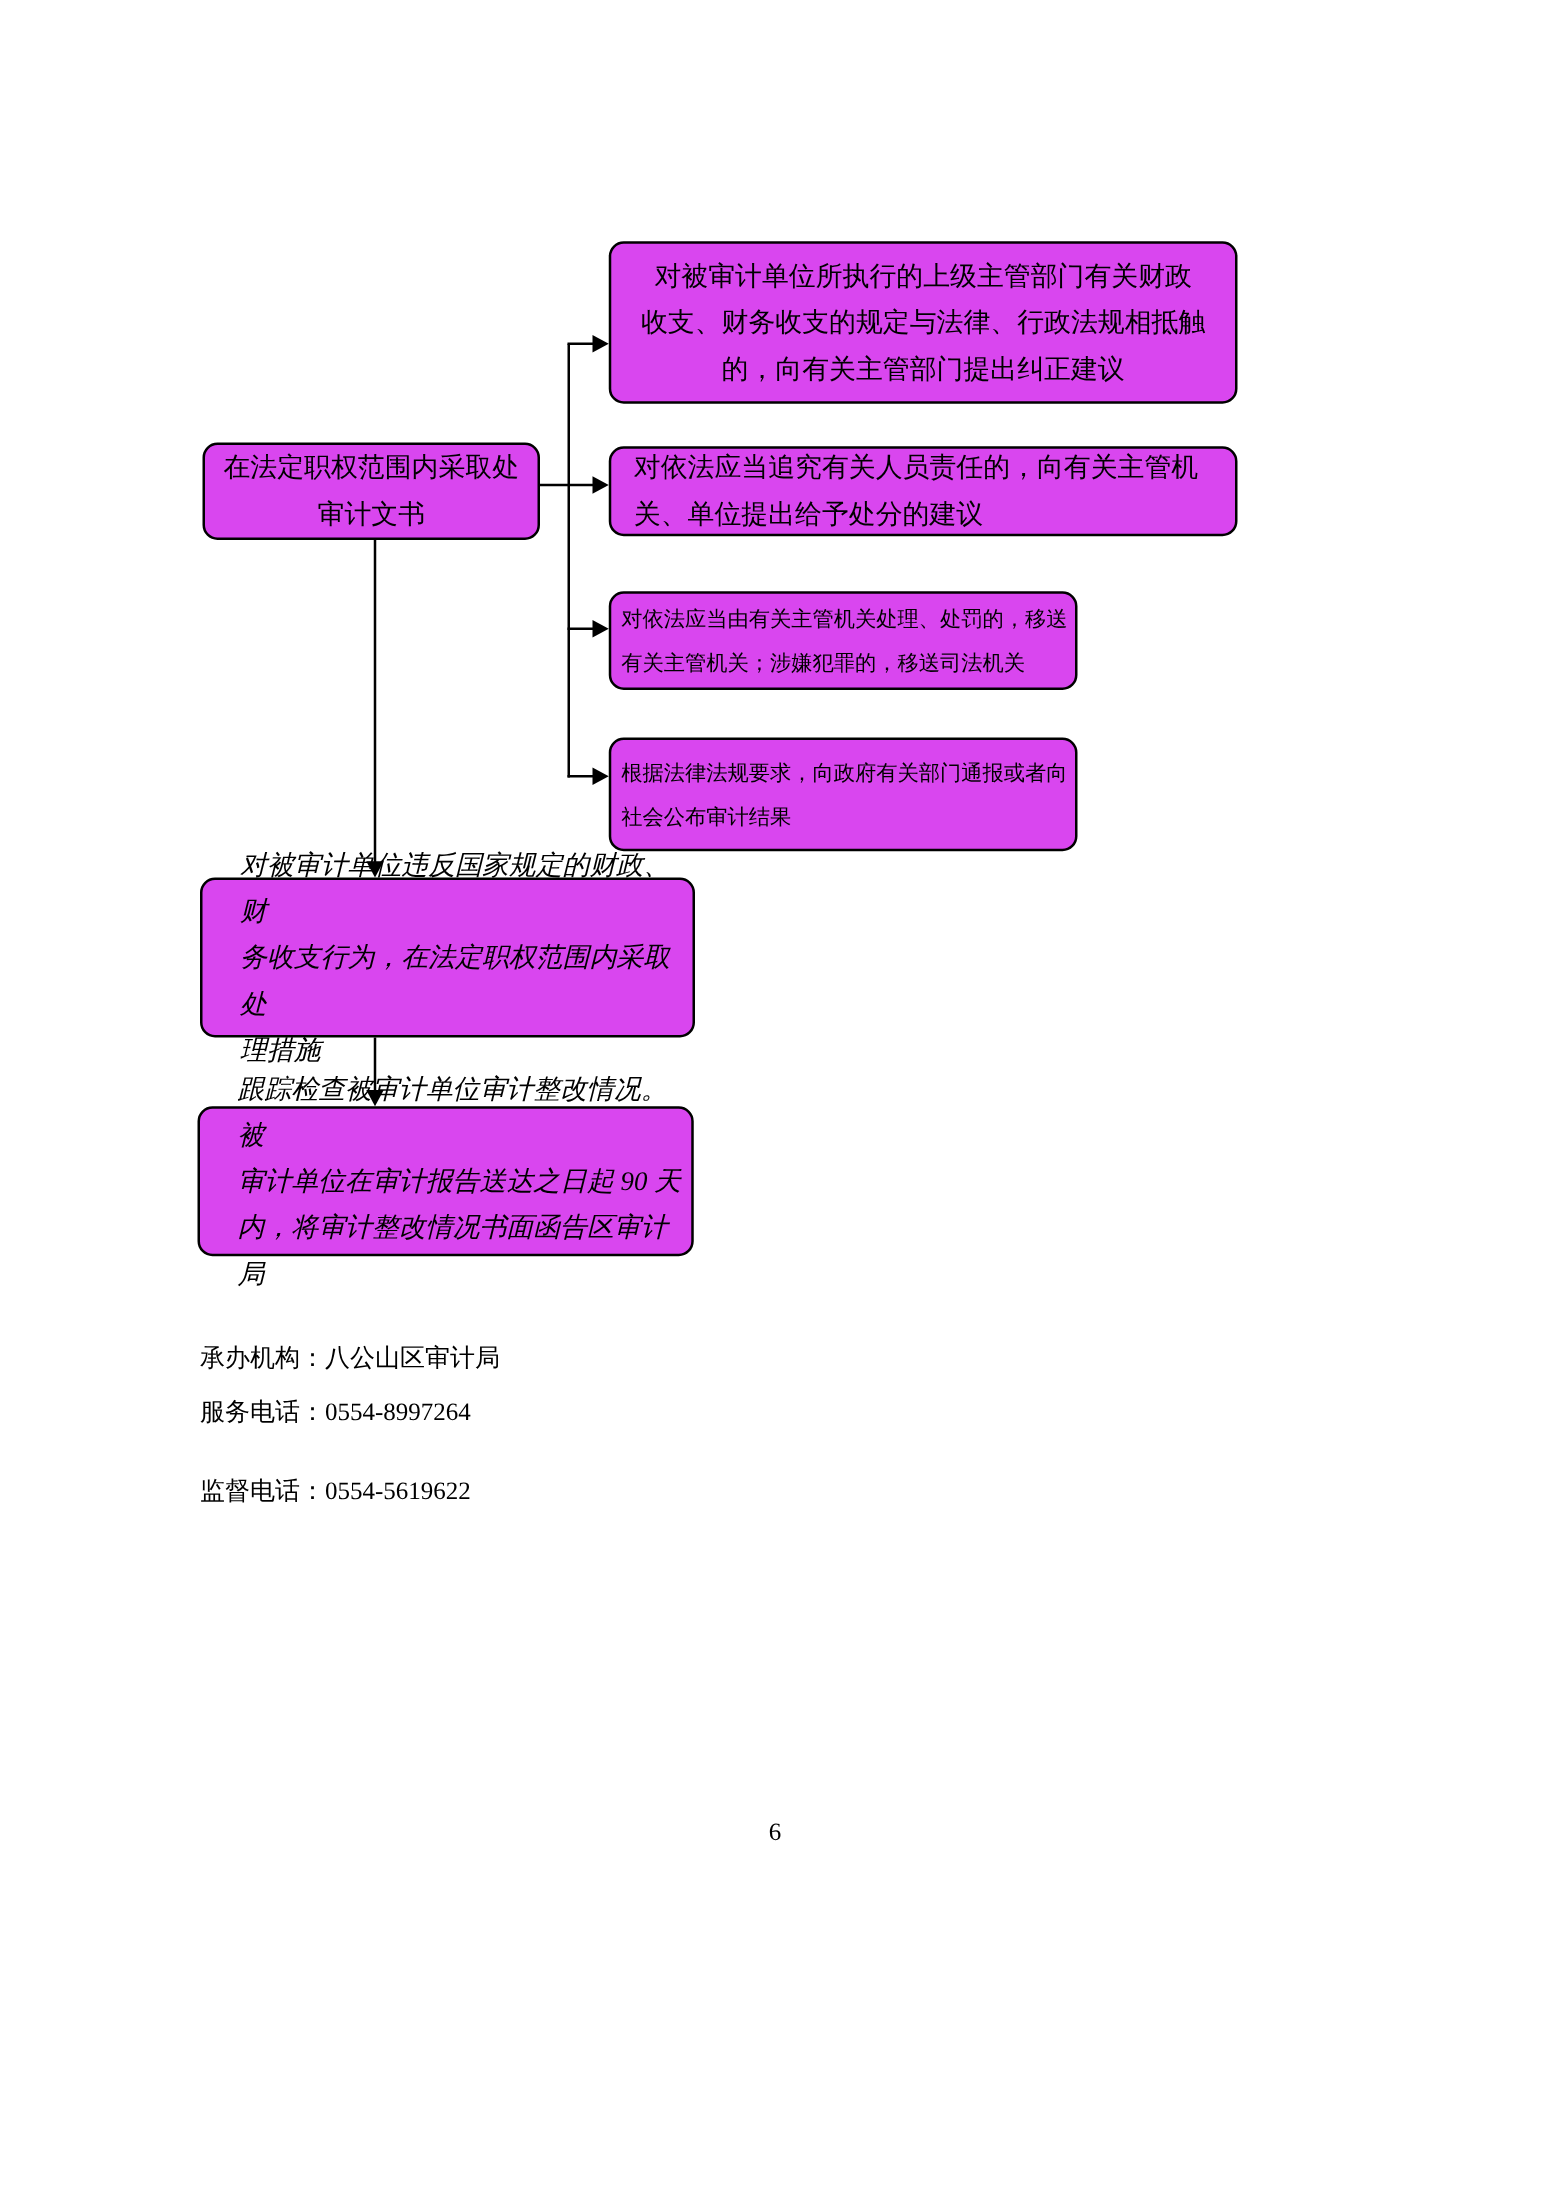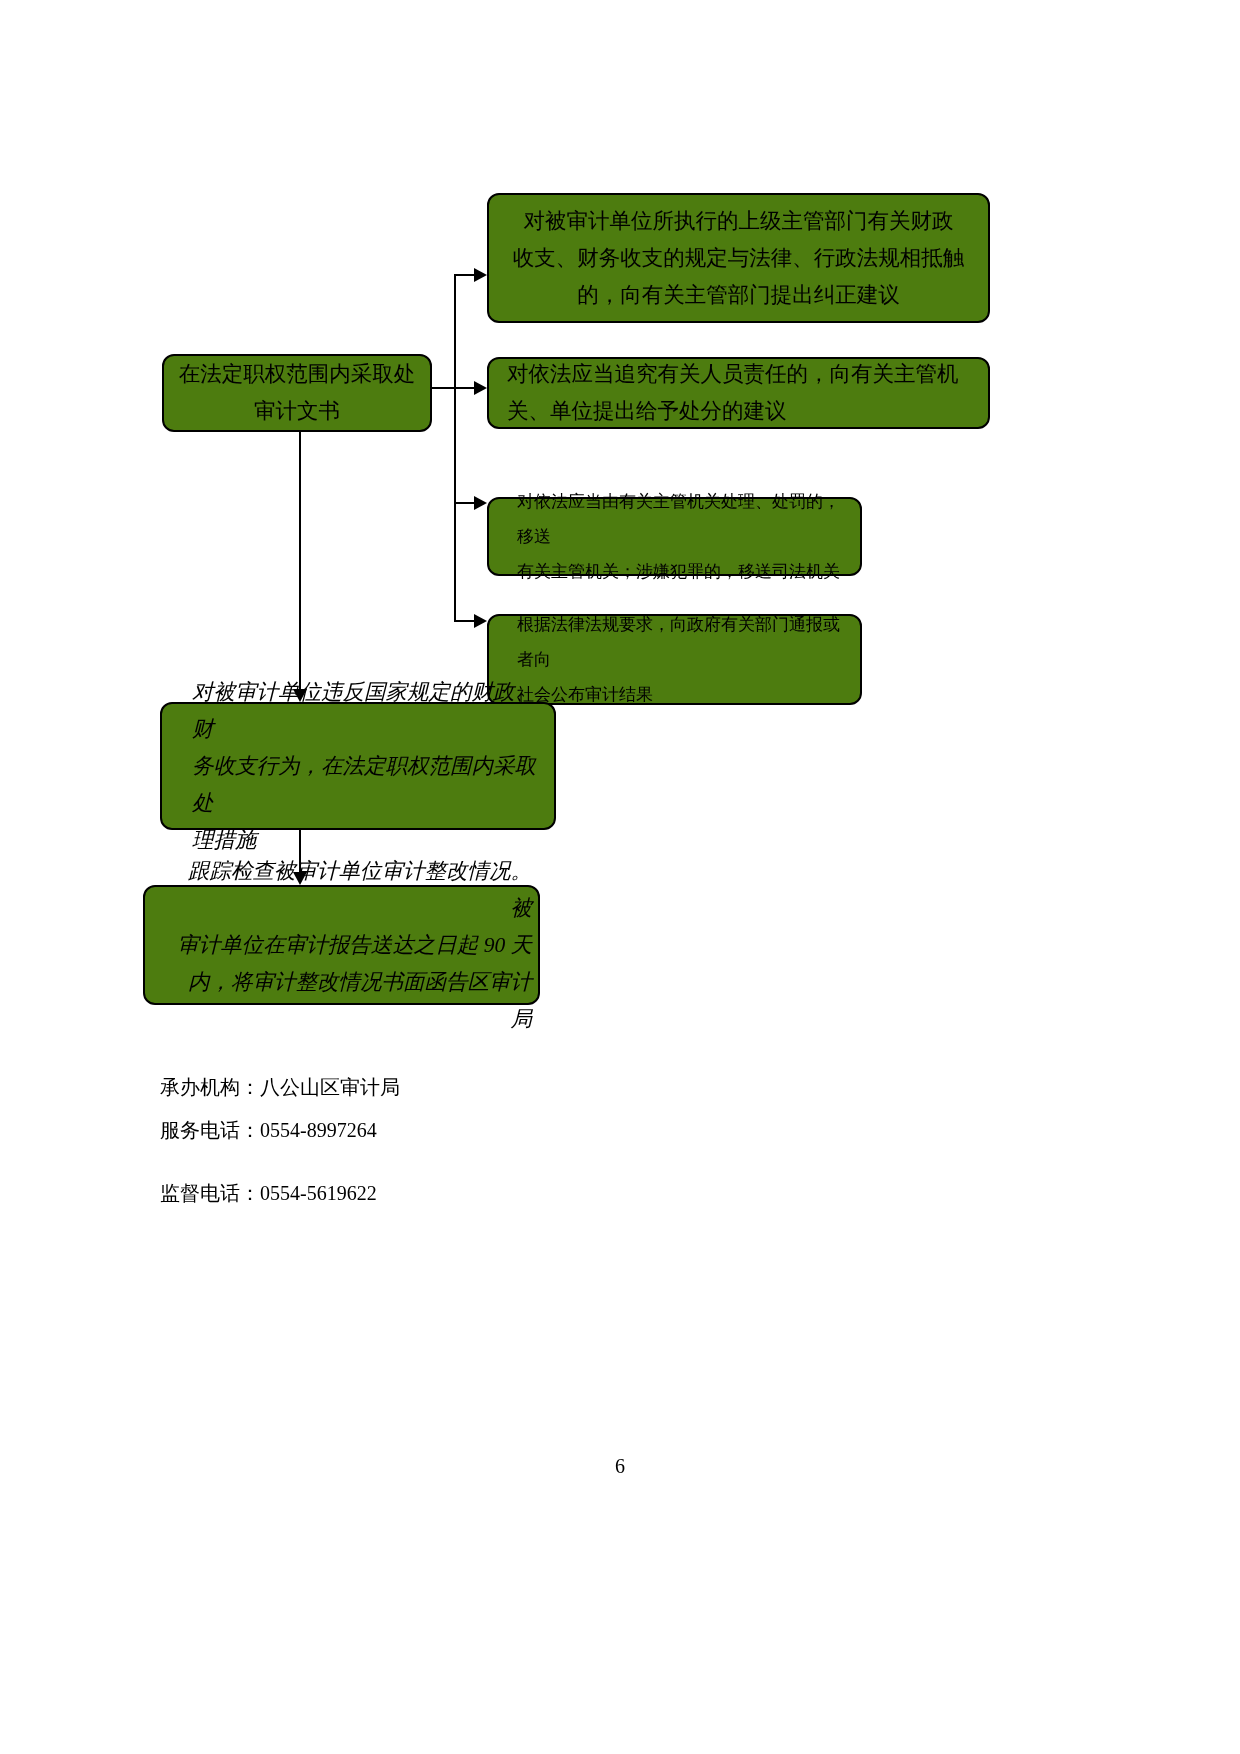--- a/index.html
+++ b/index.html
@@ -9,32 +9,32 @@
     margin:0 auto;
     background:#ffffff;
     font-family:"Liberation Serif","DejaVu Serif",serif;
     color:#000000;
     overflow:hidden;
   }
   .fbox {
     position:absolute;
     border:2px solid #000000;
     border-radius:12px;
-    background:#4d7c0f;
+    background:#d946ef;
     box-sizing:border-box;
     display:flex;
     align-items:center;
   }
   .fbox .txt { white-space:pre-line; }
   .fc { justify-content:center; }
   .fc .txt { text-align:center; }
   .f21 { font-size:21.5px; line-height:37px; }
   .f17 { font-size:17px;   line-height:35px; }
   .pl18 { padding-left:18px; padding-right:6px; }
-  .pl12 { padding-left:28px; padding-right:6px;margin-top:24px; }
+  .pl12 { padding-left:8px; padding-right:6px; }
   .pl14 { padding-left:30px; padding-right:6px;font-style:italic; }
   .hline, .vline { position:absolute; background:#000000; }
   .arr-r {
     position:absolute; width:0; height:0;
     border-top:7px solid transparent;
     border-bottom:7px solid transparent;
     border-left:13px solid #000000;
   }
   .arr-d {
     position:absolute; width:0; height:0;
@@ -82,21 +82,21 @@
     <div class="txt">根据法律法规要求，向政府有关部门通报或者向
 社会公布审计结果</div>
   </div>
 
   <div class="fbox f21 pl14" style="left:160px; top:702px; width:396px; height:128px;">
     <div class="txt">对被审计单位违反国家规定的财政、财
 务收支行为，在法定职权范围内采取处
 理措施</div>
   </div>
 
-  <div class="fbox f21 pl14" style="left:143px; top:885px; width:397px; height:120px;text-align:right;">
+  <div class="fbox f21 pl14" style="left:158px; top:885px; width:397px; height:120px;">
     <div class="txt">跟踪检查被审计单位审计整改情况。被
 审计单位在审计报告送达之日起 90 天
 内，将审计整改情况书面函告区审计局</div>
   </div>
 
   <div class="vline" style="left:454px; top:275px; width:2px; height:347px;"></div>
 
   <div class="hline" style="left:454px; top:274px; width:22px; height:2px;"></div>
   <div class="arr-r" style="left:474px; top:268px;"></div>
 

